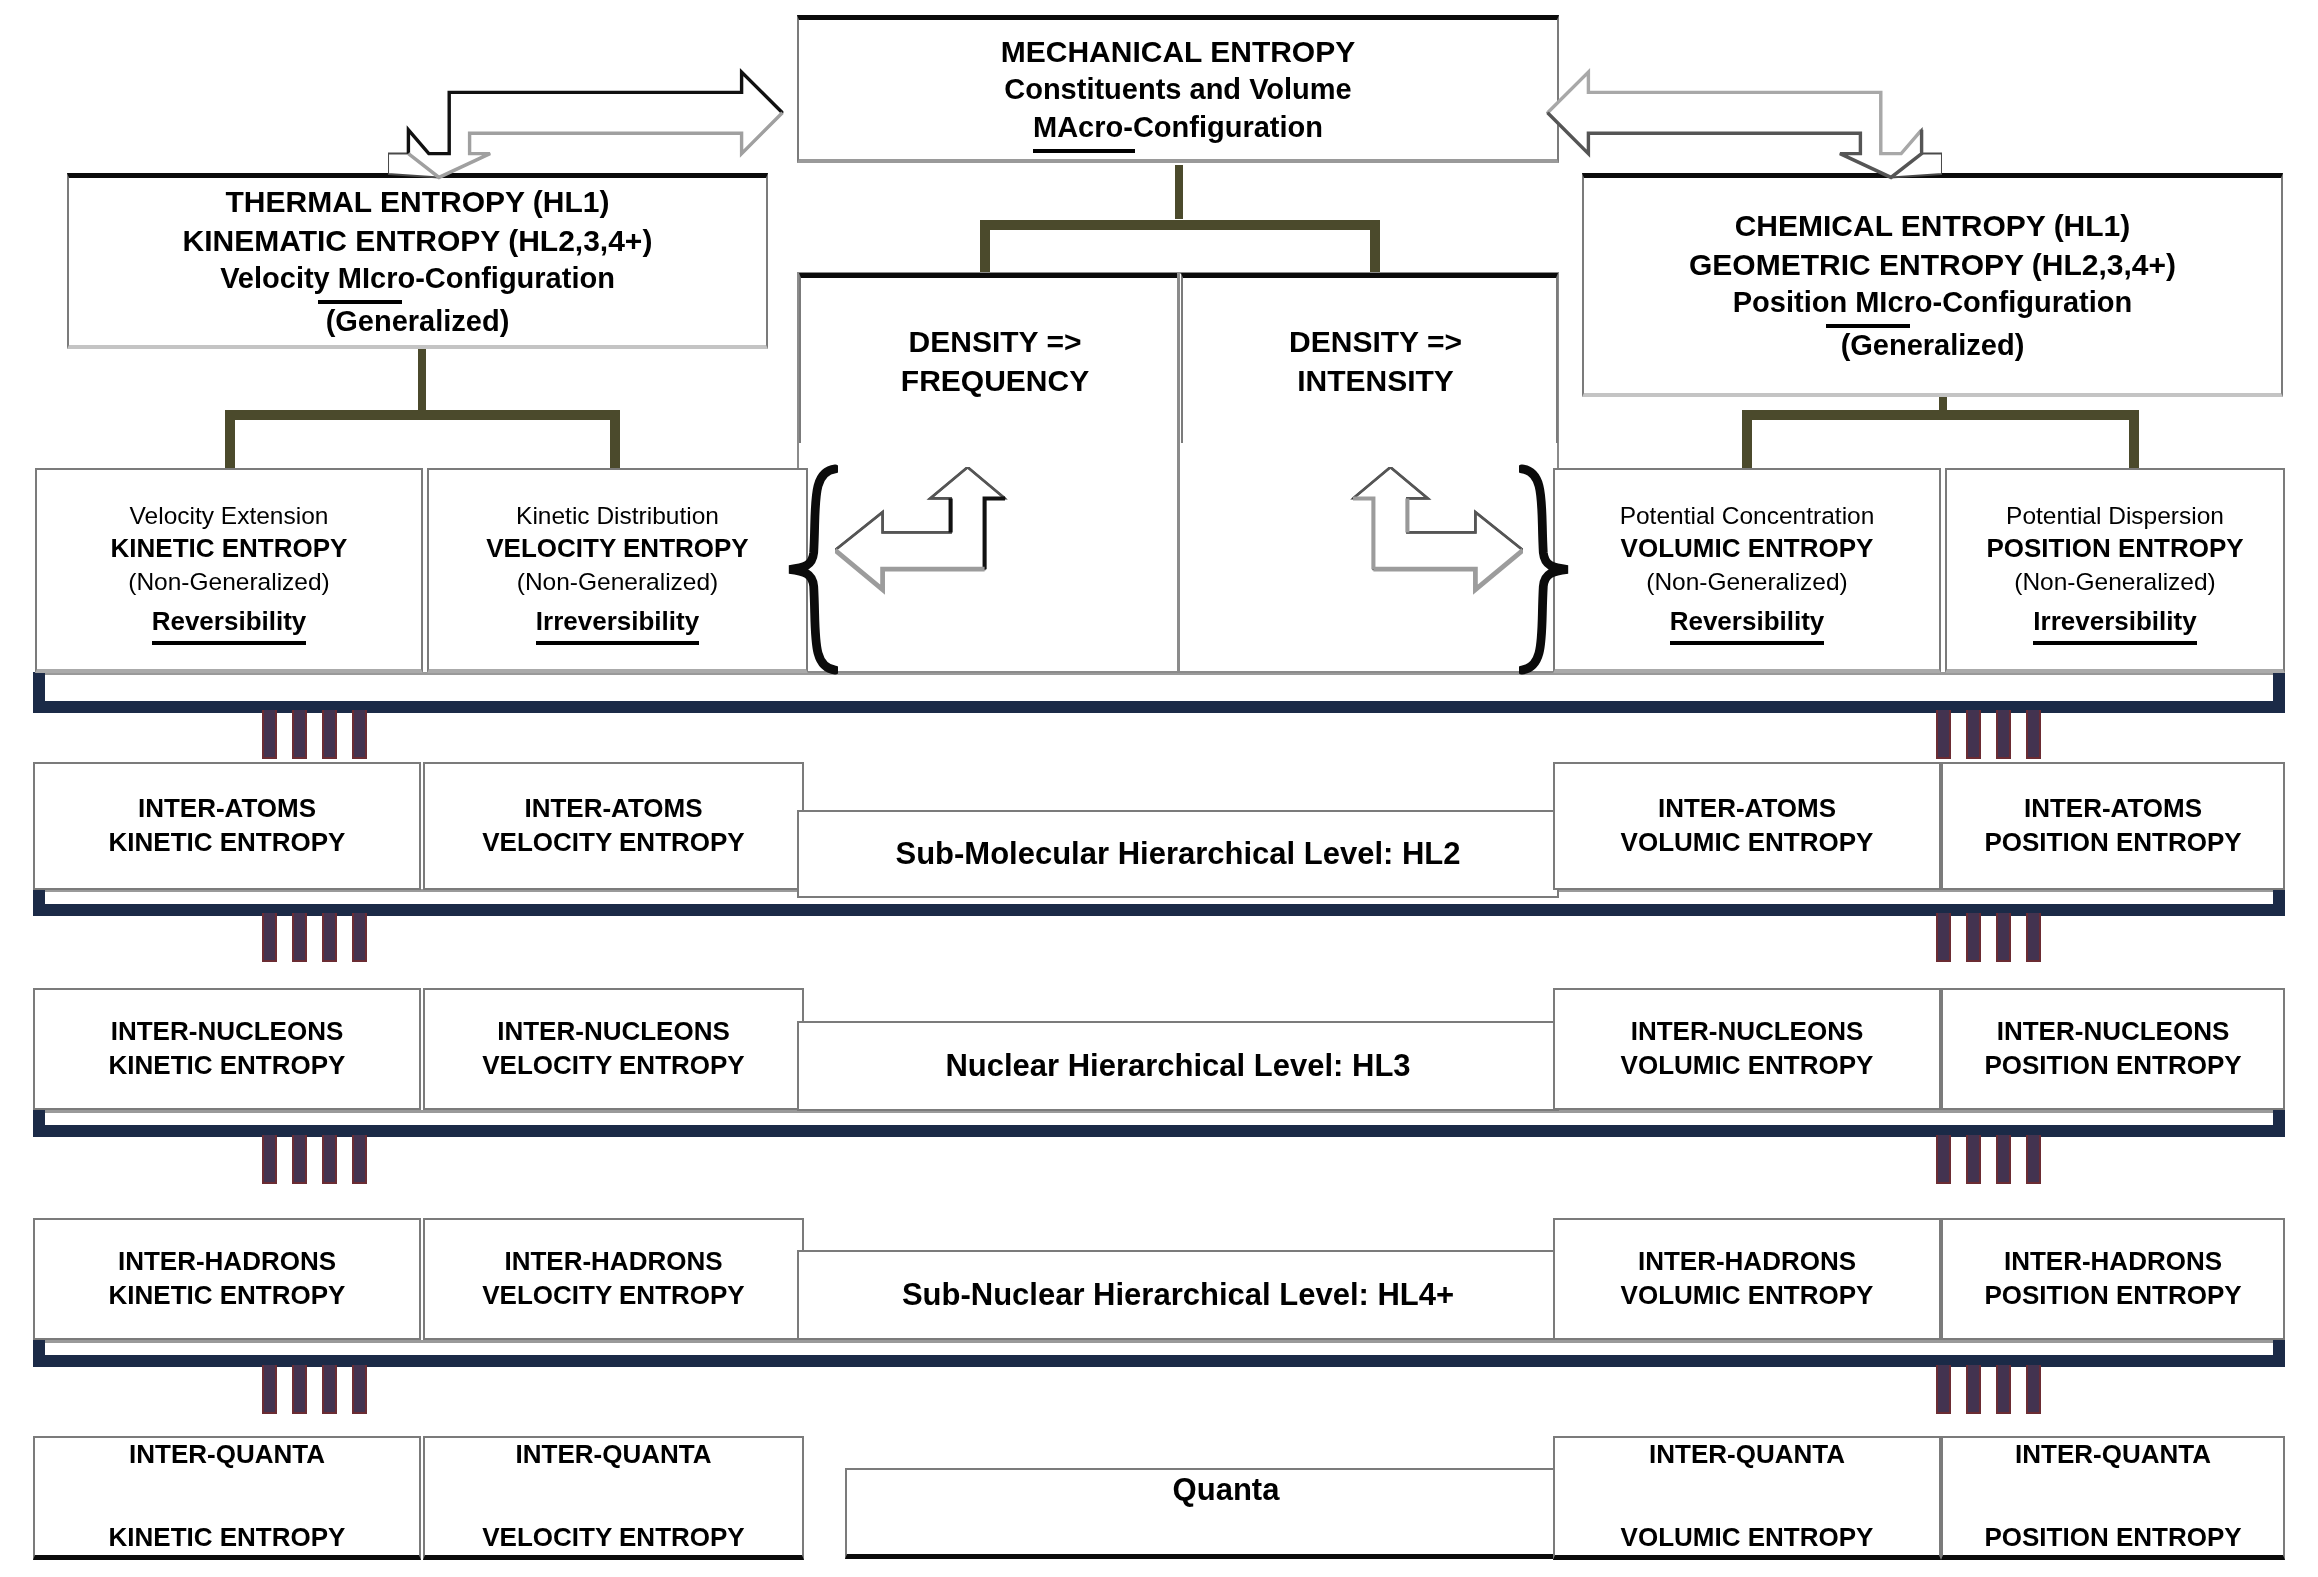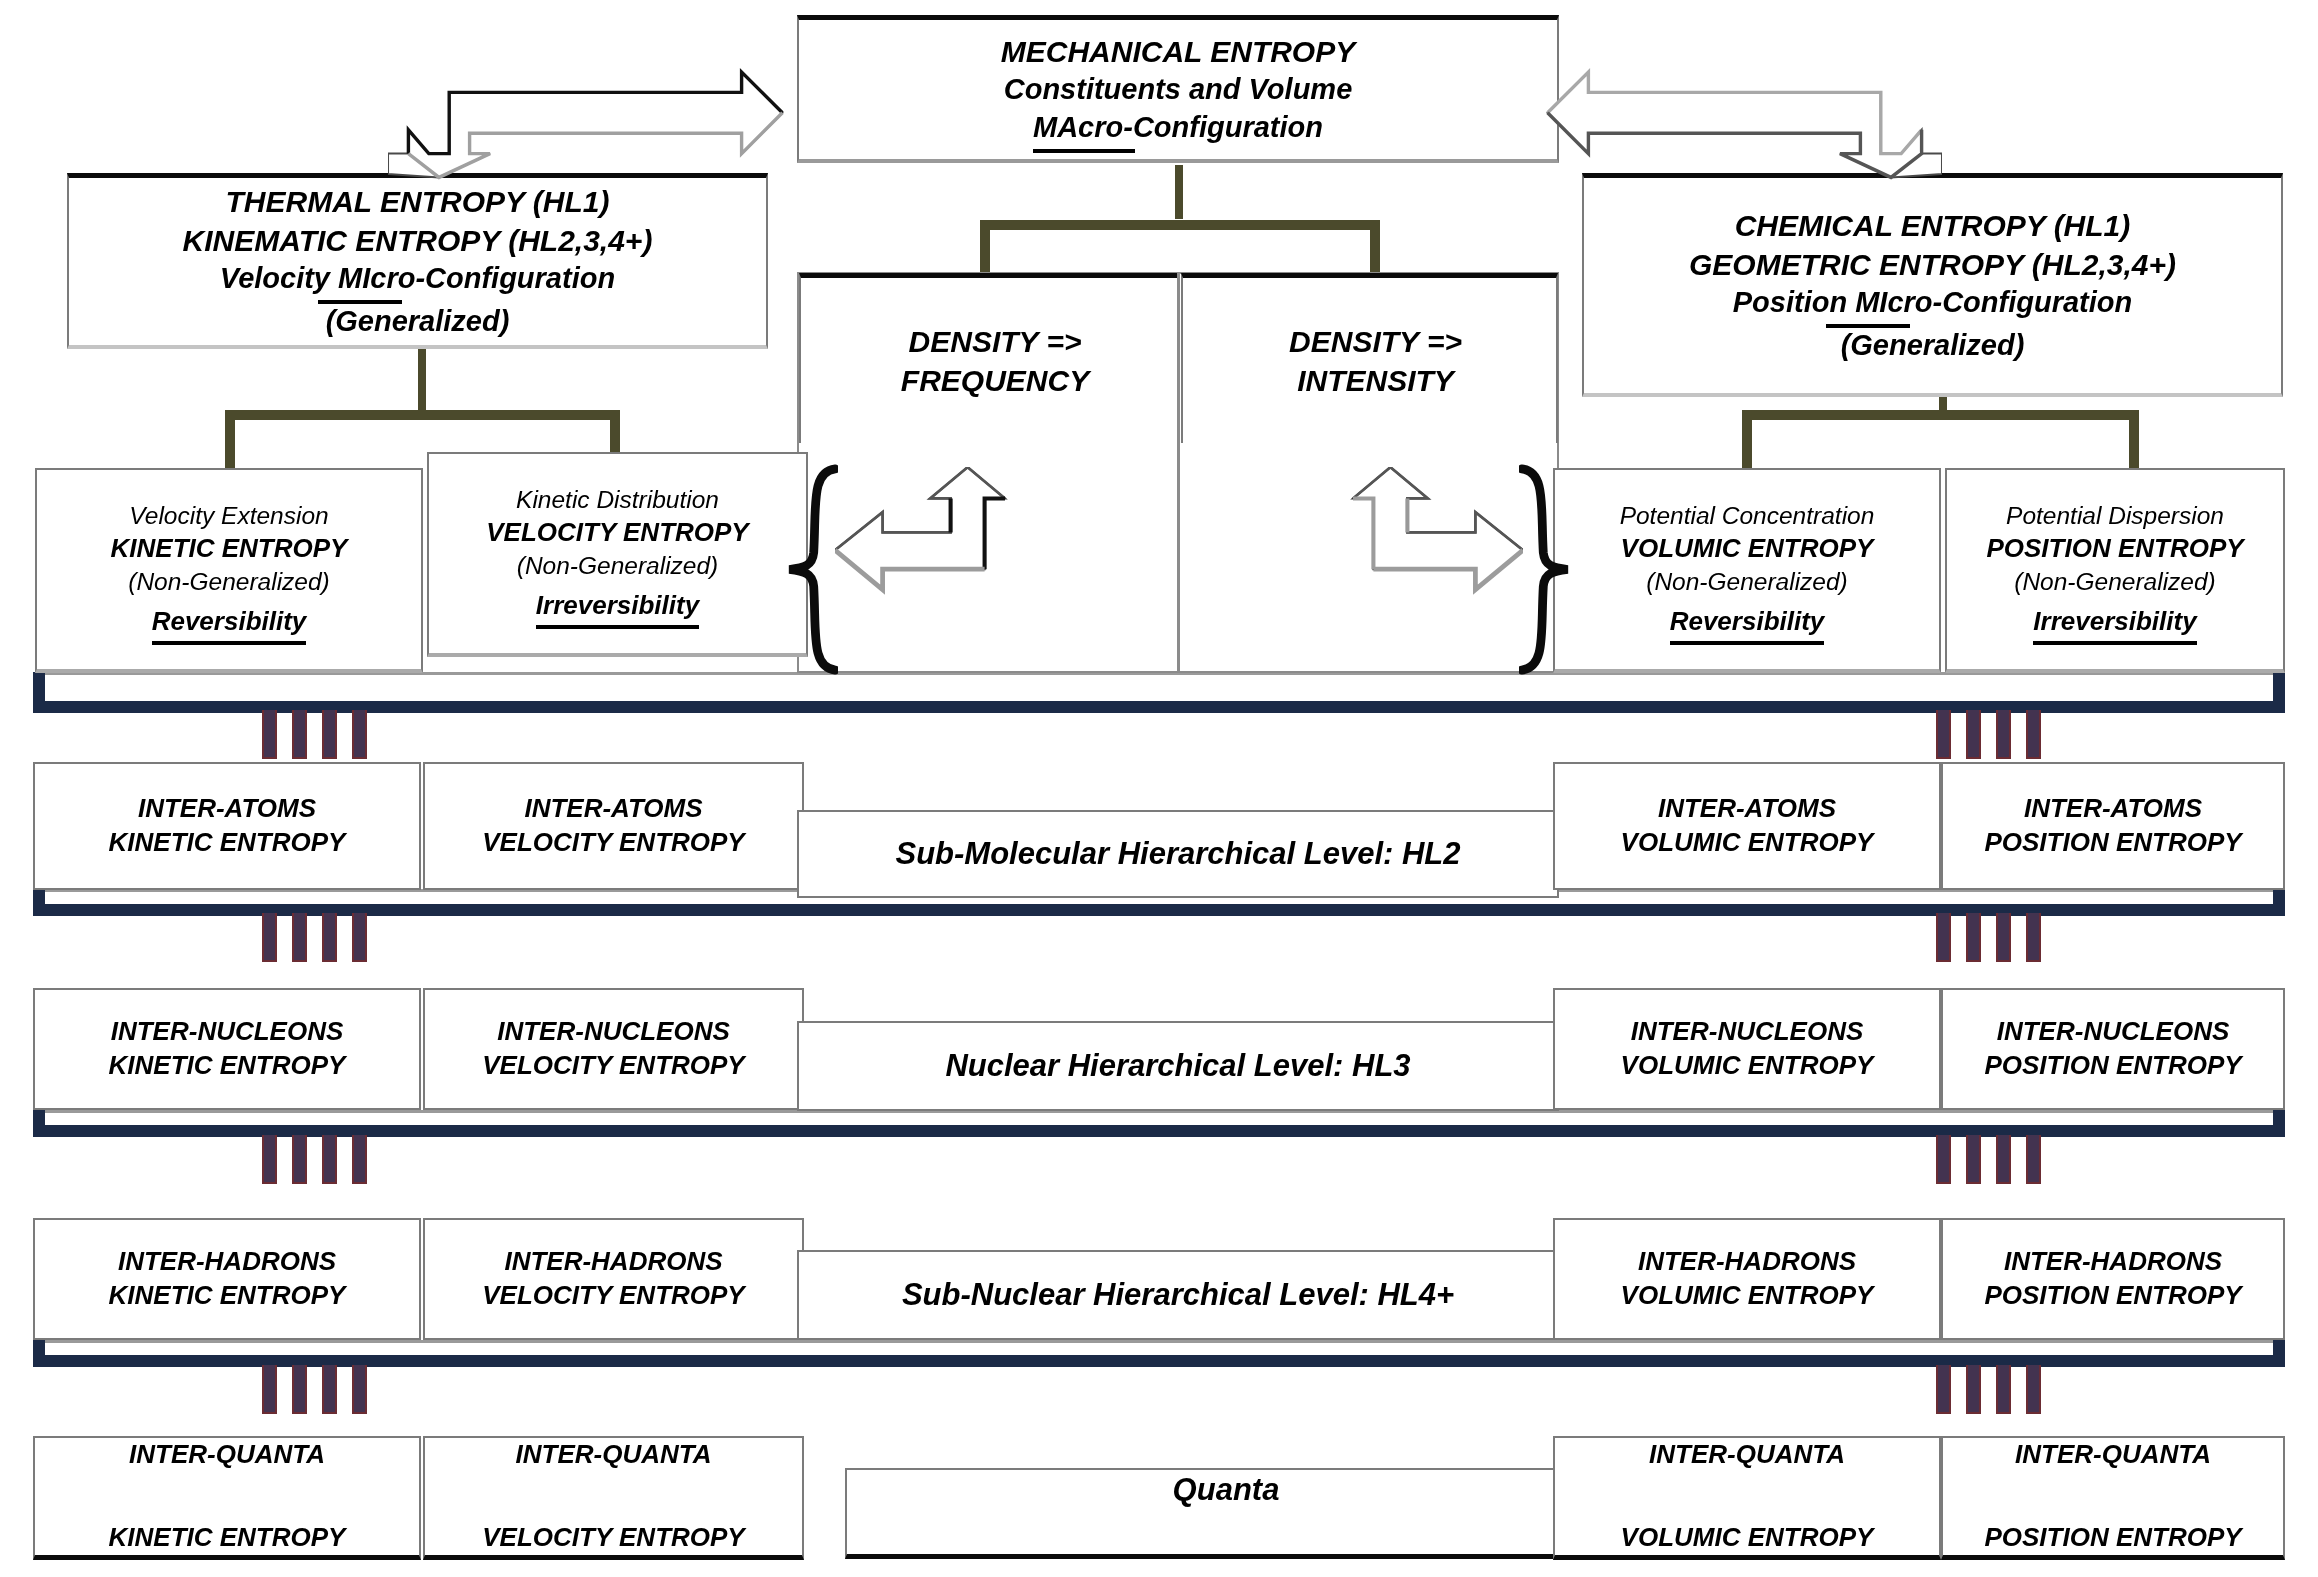--- a/index.html
+++ b/index.html
@@ -23,21 +23,20 @@
     box-sizing:border-box;
     background:#ffffff;
     border:2px solid #7b7b7b;
     display:flex;
     flex-direction:column;
     align-items:center;
     justify-content:center;
     text-align:center;
     line-height:1.30;
     z-index:5;
-    font-style:italic;
   }
   .box.heavy-top{border-top:5.4px solid #0b0b0b;}
   .box.heavy-bottom{border-bottom:5.4px solid #0b0b0b;justify-content:space-between;}
   .box .ln{display:block;width:100%;}
   .t-u{position:relative;display:inline-block;}
   .t-u .ul{
     position:absolute;
     left:0; bottom:-6.1px;
     height:4.1px;background:#000;
   }
@@ -176,21 +175,21 @@
 
   <div class="box" style="left:35px;top:468px;width:388px;height:205px;border-bottom:4.1px solid #aaaaaa;">
     <span class="ln fs-small">Velocity Extension</span>
     <span class="ln fs-row">KINETIC ENTROPY</span>
     <span class="ln fs-small">(Non-Generalized)</span>
     <span class="ln fs-row" style="margin-top:6.8px;">
       <span class="t-u"><span>Reversibility</span><span class="ul" style="width:100%;"></span></span>
     </span>
   </div>
 
-  <div class="box" style="left:427px;top:452px;width:381px;height:205px;border-bottom:4.1px solid #aaaaaa;">
+  <div class="box" style="left:427px;top:468px;width:381px;height:205px;border-bottom:4.1px solid #aaaaaa;">
     <span class="ln fs-small">Kinetic Distribution</span>
     <span class="ln fs-row">VELOCITY ENTROPY</span>
     <span class="ln fs-small">(Non-Generalized)</span>
     <span class="ln fs-row" style="margin-top:6.8px;">
       <span class="t-u"><span>Irreversibility</span><span class="ul" style="width:100%;"></span></span>
     </span>
   </div>
 
   <div class="box" style="left:1553px;top:468px;width:388px;height:205px;border-bottom:4.1px solid #aaaaaa;">
     <span class="ln fs-small">Potential Concentration</span>

